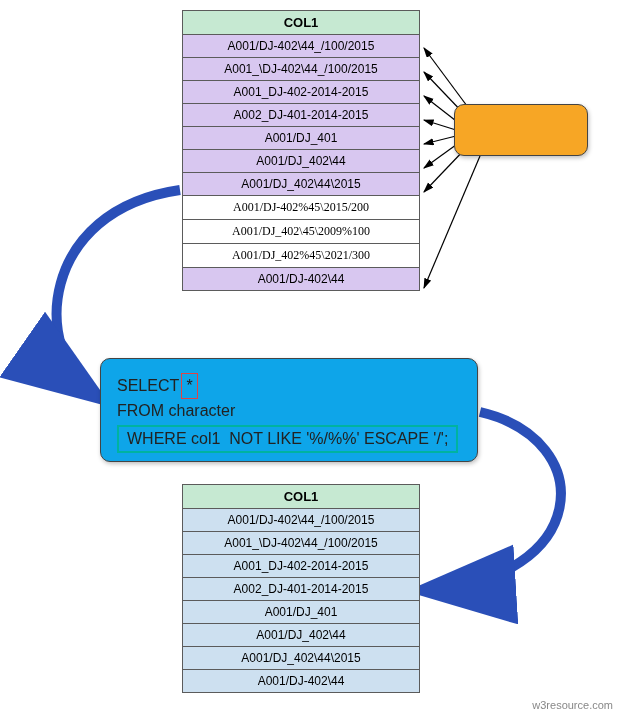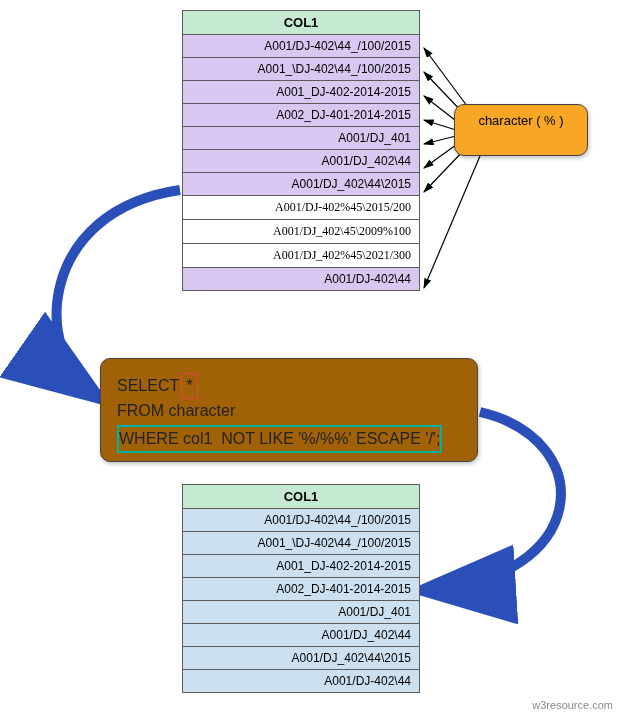--- a/index.html
+++ b/index.html
@@ -25,21 +25,21 @@
     pointer-events: none;
   }
   .table {
     position: absolute;
     border-collapse: collapse;
     font-size: 12px;
   }
   .table th, .table td {
     border: 1px solid #5b5b5b;
     padding: 4px 8px;
-    text-align: right;
+    text-align: center;
     height: 22px;
   }
   .table th {
     background: #c6e9d2;
     text-align: center;
     font-size: 13px;
     font-weight: bold;
   }
   .purple td { background: #d8c7f0; }
   .white td  { background: #ffffff; font-family: Liberation Serif, serif; }
@@ -66,40 +66,40 @@
     padding-top: 7px;
     box-shadow: 1px 2px 4px rgba(0,0,0,0.25);
   }
 
   .sql-box {
     position: absolute;
     left: 100px;
     top: 358px;
     width: 378px;
     height: 104px;
-    background: #a16207;
+    background: #0ea5e9;
     border: 1px solid #444;
     border-radius: 10px;
     padding: 14px 16px;
     font-size: 16px;
     line-height: 24px;
     color: #222;
     box-shadow: 1px 2px 4px rgba(0,0,0,0.25);
   }
   .sql-select { }
   .sql-star {
     display: inline-block;
     border: 1px solid #d44;
     padding: 0 4px;
     margin-left: -2px;
   }
   .sql-where {
     display: inline-block;
     border: 2px solid #00b3a0;
-    padding: 0 0;
+    padding: 0 8px;
     margin-top: 2px;
   }
 
   .credit {
     position: absolute;
     bottom: 6px;
     right: 24px;
     font-size: 11px;
     color: #888;
   }
@@ -169,21 +169,20 @@
       <tr class="white">
           <td>A001/DJ_402%45\2021/300</td>
         </tr>
       <tr class="purple">
           <td>A001/DJ-402\44</td>
         </tr>
     </tbody>
   </table>
 
   <div class="callout">
-    <div>character ( % )</div>
   </div>
 
   <div class="sql-box">
     <div class="sql-select">
       <span>SELECT</span>
       <span class="sql-star">*</span>
     </div>
     <div>FROM character</div>
     <div>
       <span class="sql-where">WHERE col1&nbsp;&nbsp;NOT LIKE '%/%%' ESCAPE '/';</span>

